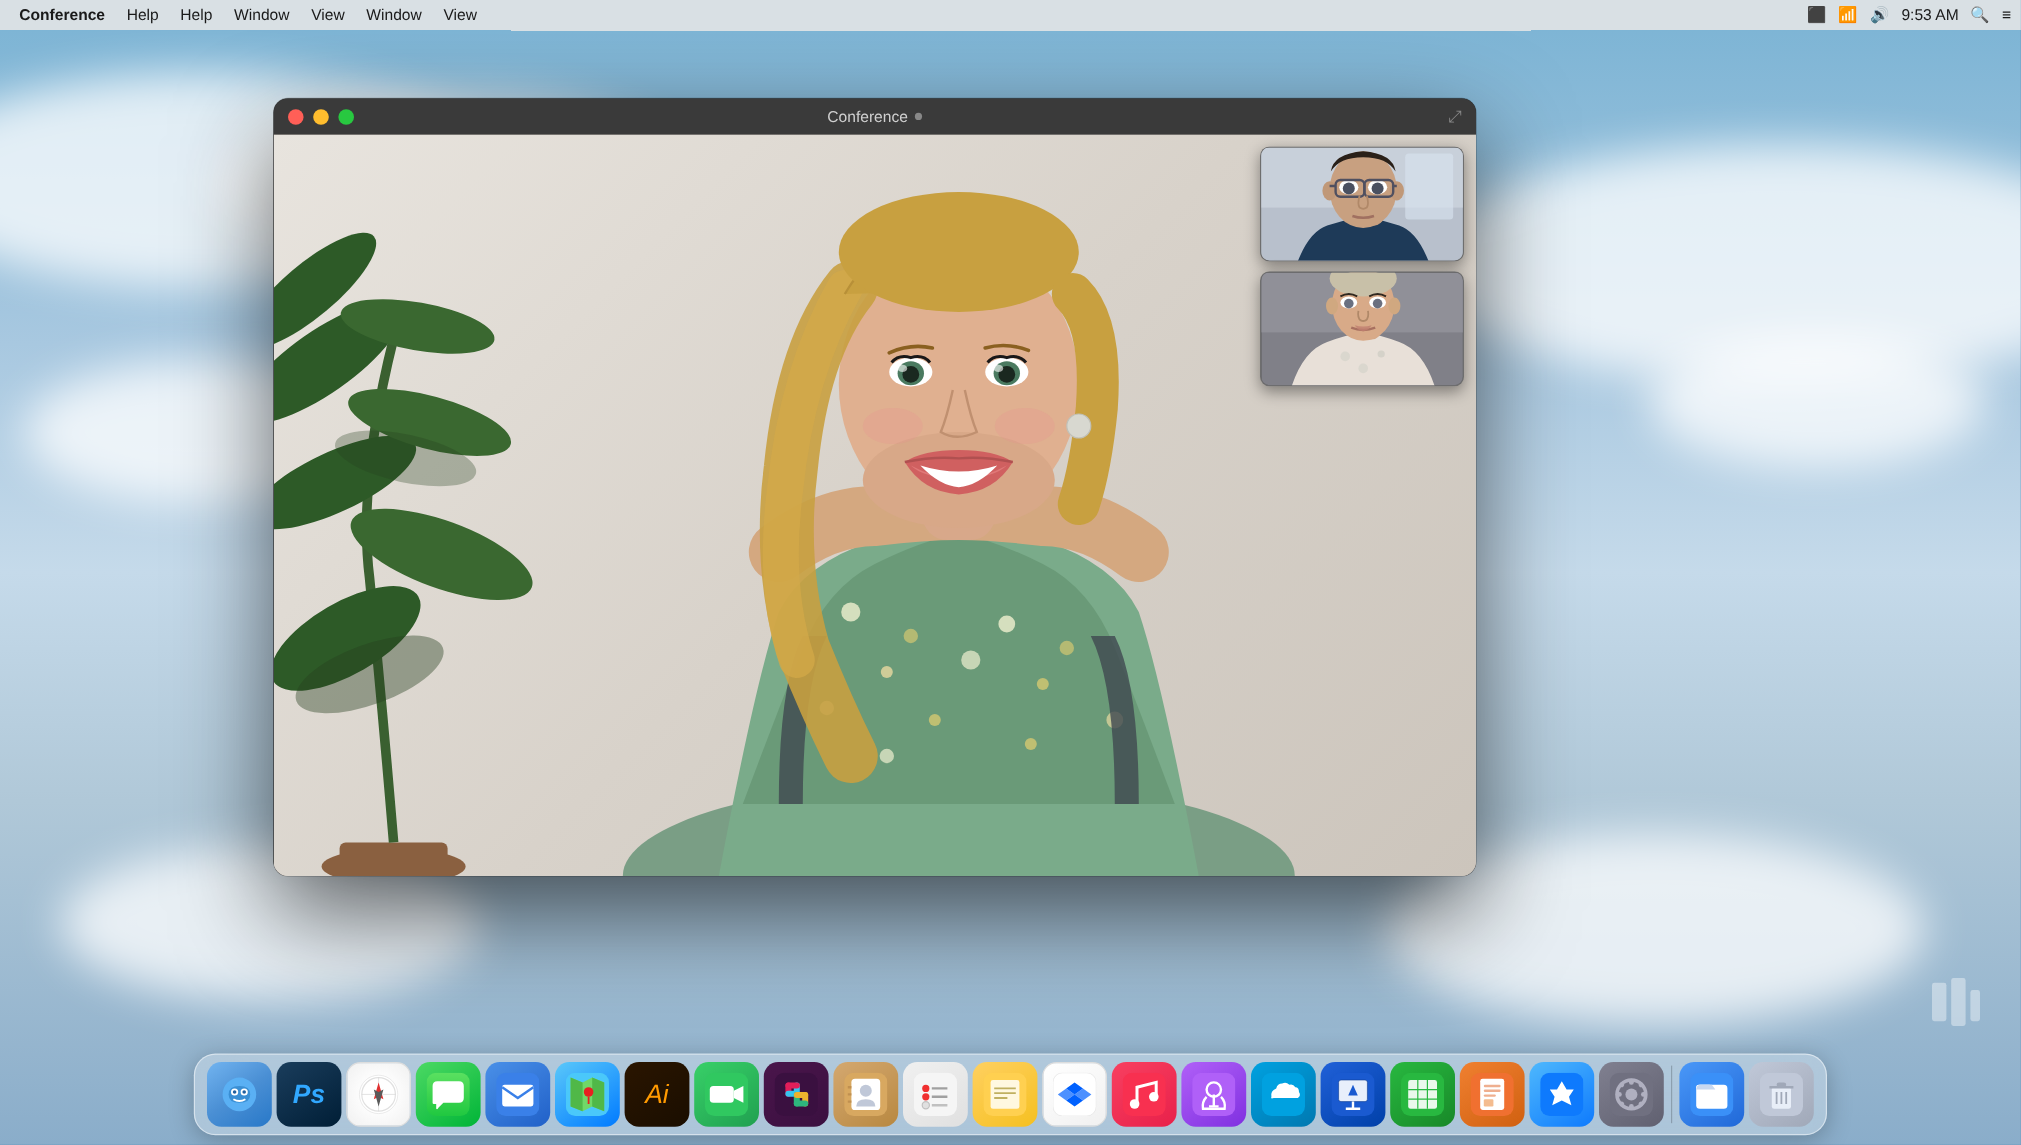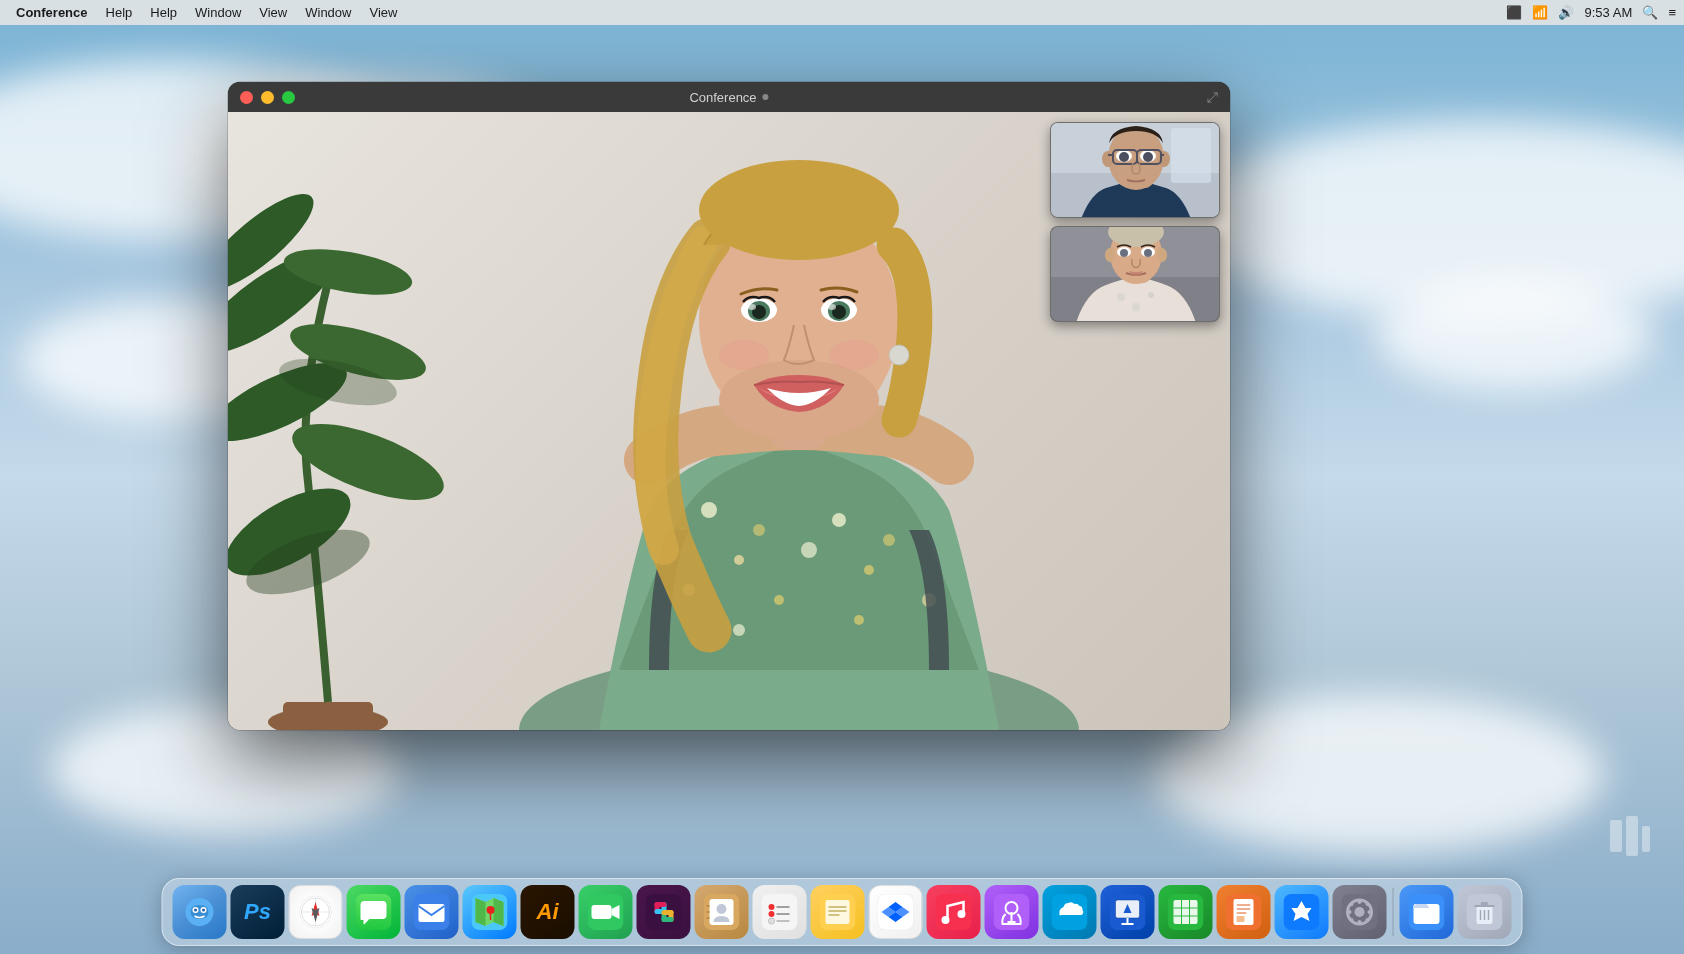--- a/index.html
+++ b/index.html
@@ -572,21 +572,21 @@
       <rect width="36" height="36" rx="8" fill="#4ac8fa"></rect>
       <path d="M4 4 L14 8 L22 4 L32 8 L32 32 L22 28 L14 32 L4 28 Z" fill="#70d868"></path>
       <path d="M4 4 L14 8 L14 32 L4 28 Z" fill="#50b848"></path>
       <path d="M22 4 L32 8 L32 32 L22 28 Z" fill="#50b848"></path>
       <circle cx="19" cy="16" r="4" fill="#e82020"></circle>
       <path d="M19 20 L19 26" stroke="#e82020" stroke-width="1.5"></path>
     </svg>
   </div>
 
   <div class="dock-icon di-illustrator" title="Adobe Illustrator">
-    <span style="color:#ff9a00;font-size:22px;font-weight:700;font-style:italic;">Ai</span>
+    <span style="color:#ff9a00;font-size:22px;font-weight:400;font-style:italic;">Ai</span>
   </div>
 
   <div class="dock-icon di-facetime" title="FaceTime">
     <svg width="36" height="36" viewBox="0 0 36 36">
       <rect width="36" height="36" rx="8" fill="#30c860"></rect>
       <rect x="4" y="11" width="20" height="14" rx="3" fill="white"></rect>
       <path d="M24 15 L32 11 L32 25 L24 21 Z" fill="white"></path>
     </svg>
   </div>
 

